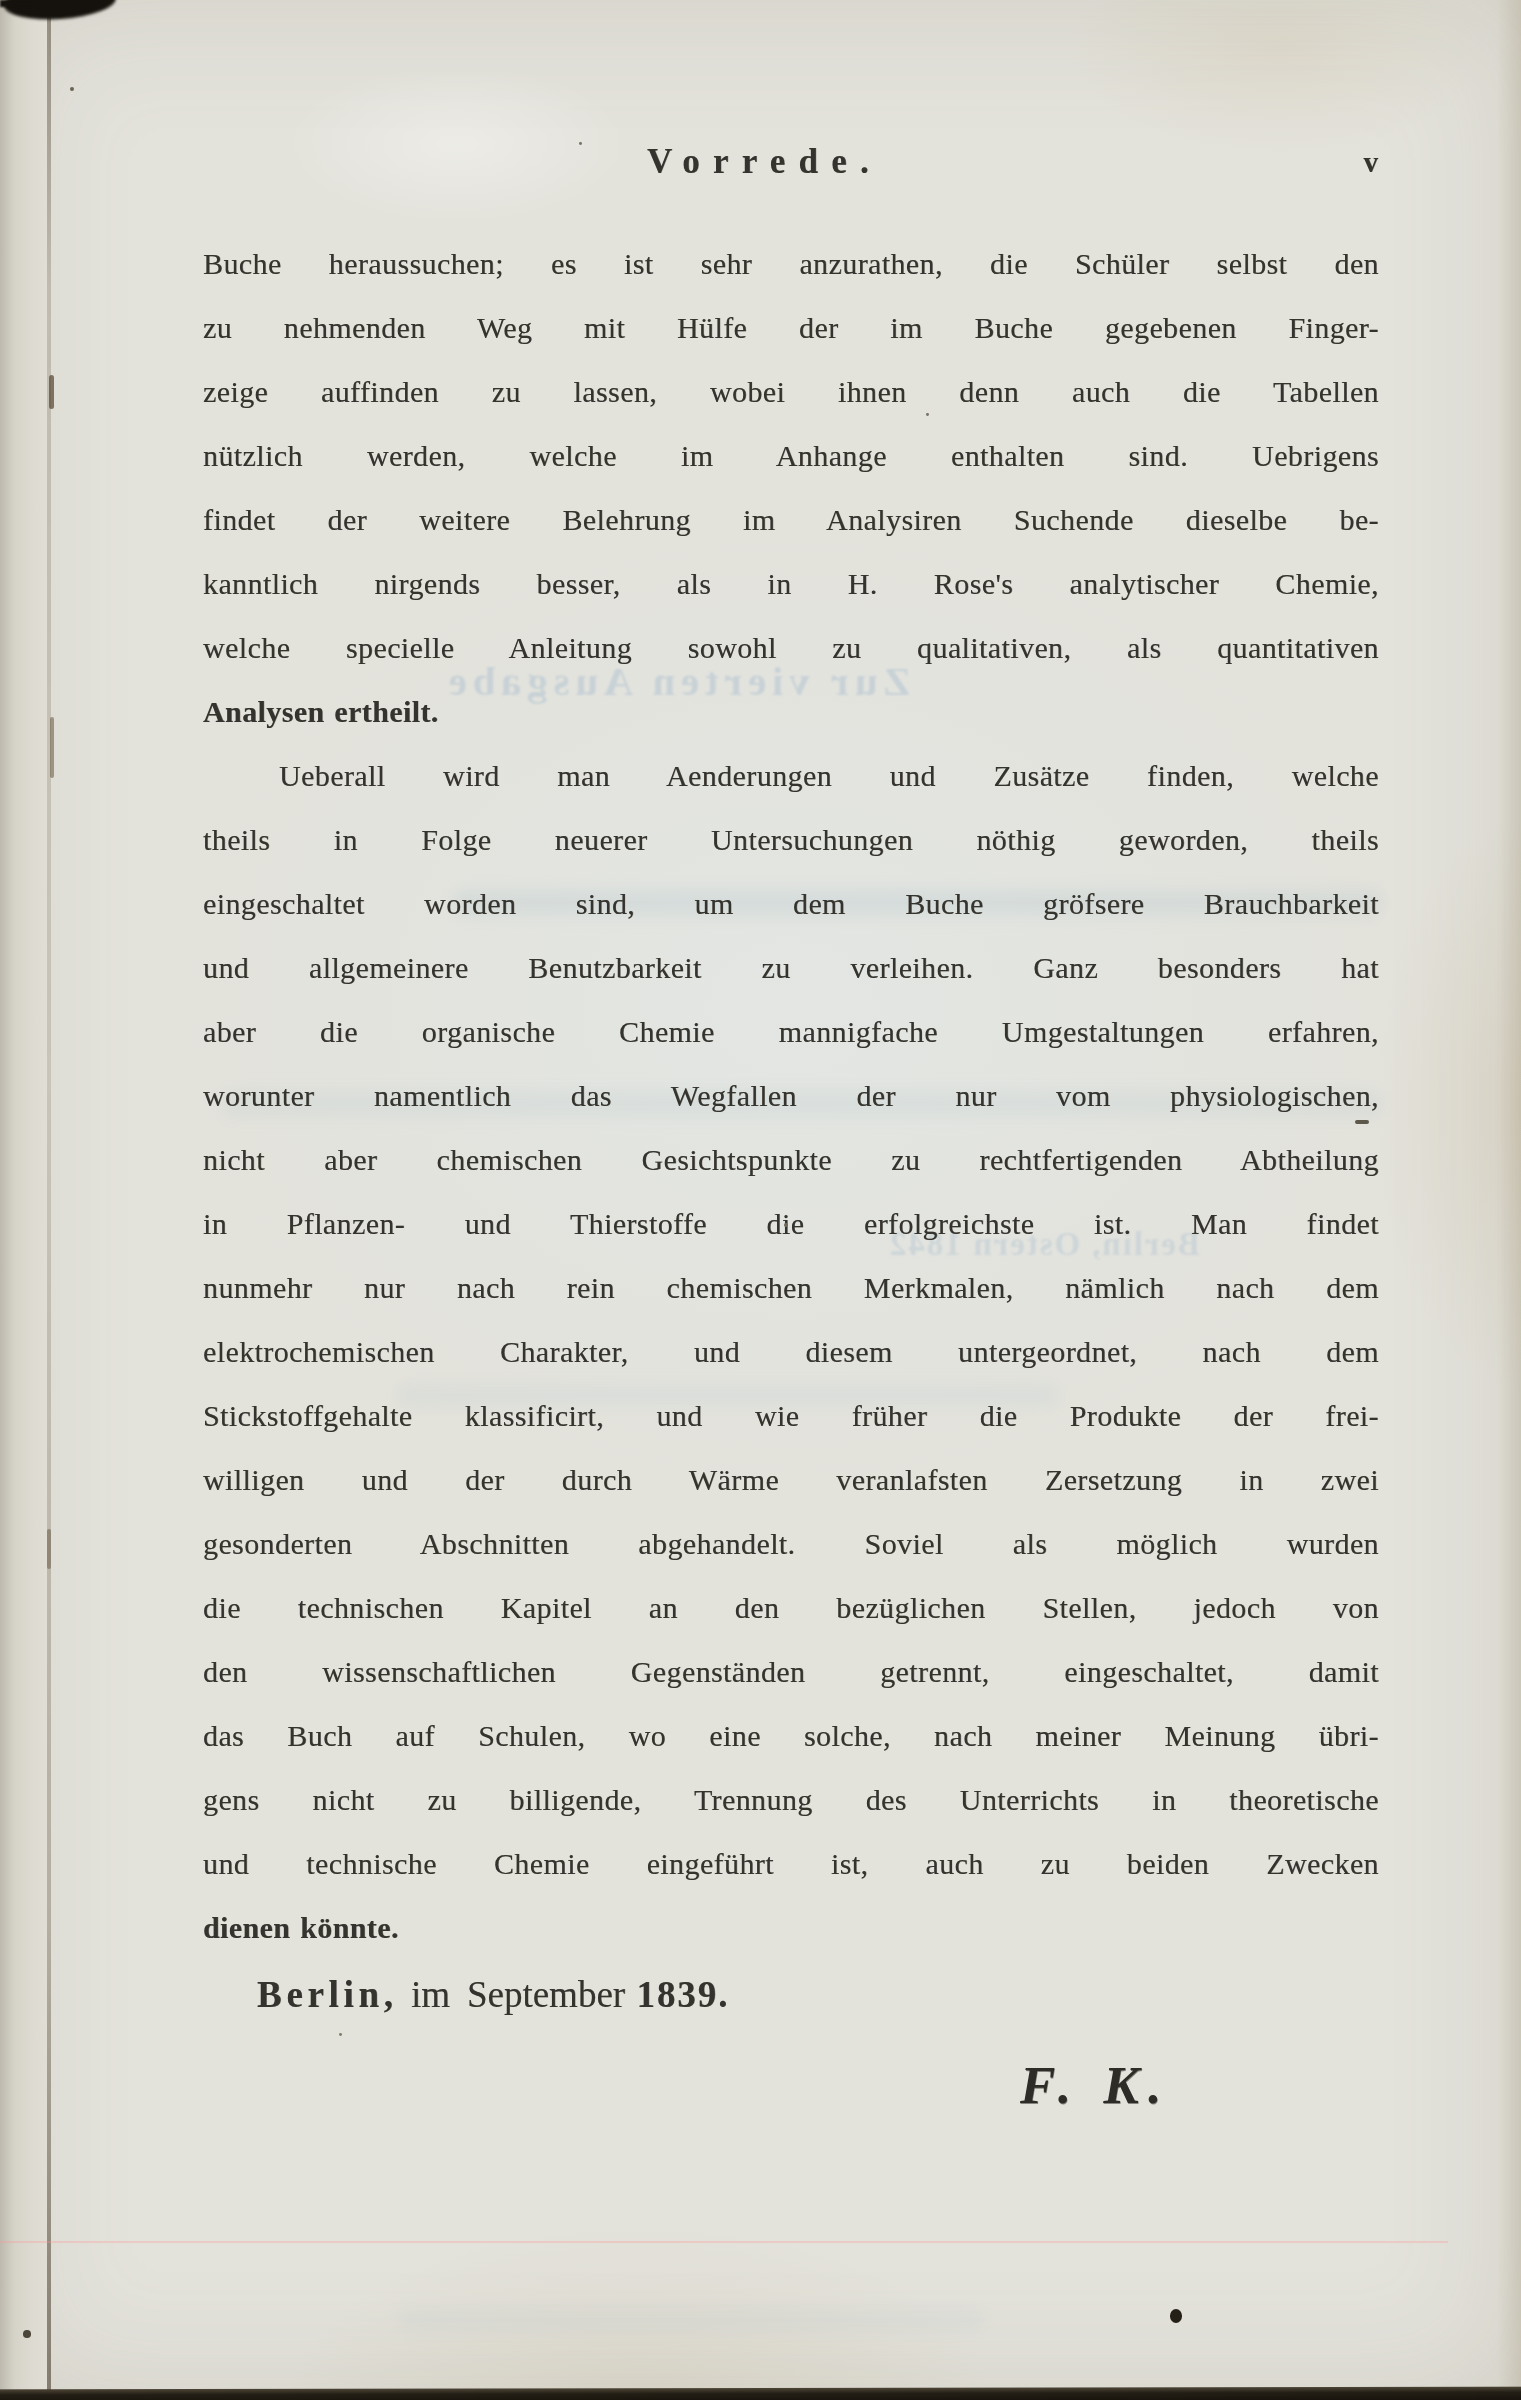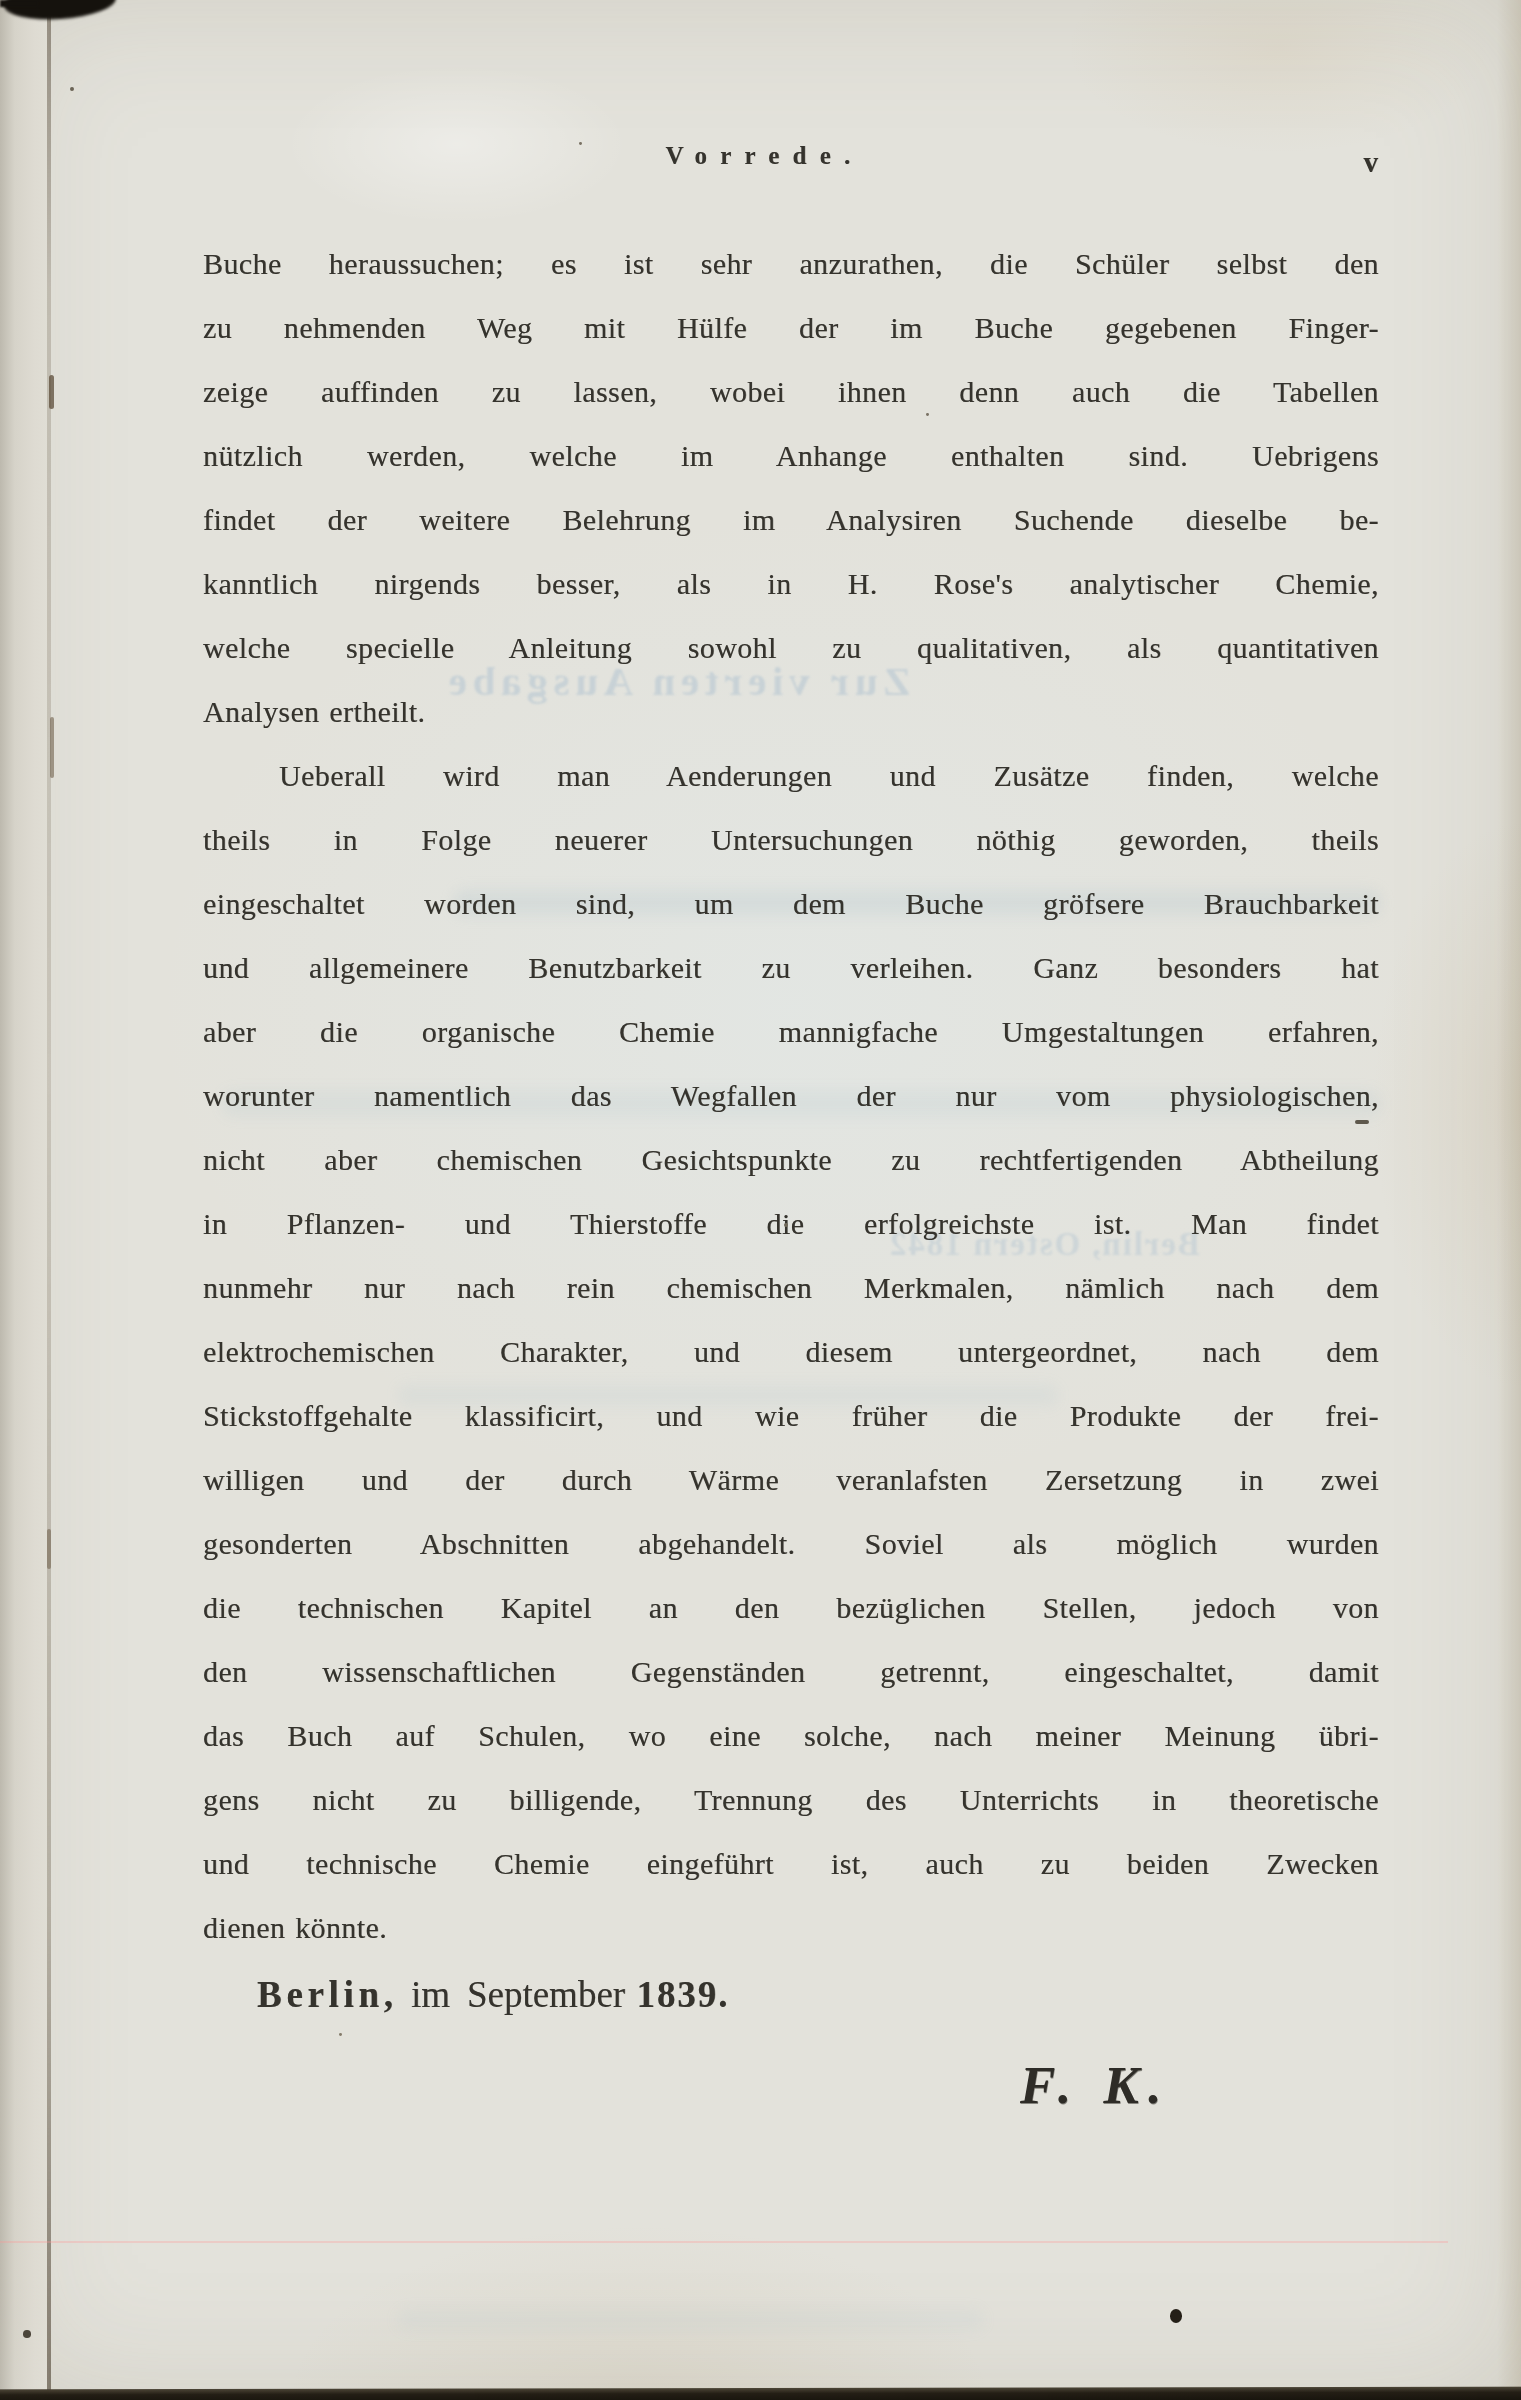--- a/index.html
+++ b/index.html
@@ -52,32 +52,32 @@
   }
   .pink-line{
     position:absolute;left:0;width:1448px;top:2241px;height:1.9px;
     background:rgba(255,150,150,.30);filter:blur(0.5px);
   }
   
   .ink{color:#35332d;text-shadow:0.4px 0.4px 0.5px rgba(45,42,36,.45);}
   .header-row{position:absolute;left:203px;top:142px;width:1176px;height:47px;}
   .title{
     display:block;text-align:center;transform:translateX(-26.5px);
-    font-size:25px;font-weight:bold;letter-spacing:13.2px;
+    font-size:35px;font-weight:bold;letter-spacing:13.2px;
   }
   .pagenum{
     position:absolute;right:0px;top:3.8px;font-size:29px;font-weight:bold;letter-spacing:0.9px;
   }
   .textblock{position:absolute;left:203px;top:232px;width:1176px;font-size:30px;}
   .line{
     height:64px;line-height:64px;
     text-align:justify;text-align-last:justify;
     word-spacing:1.9px;letter-spacing:0.4px;white-space:normal;
   }
-  .line.para-end{text-align-last:left;}
+  .line.para-end{text-align-last:left;font-weight:bold;}
   .line.indent{text-indent:76px;}
   .dateline{
     position:absolute;left:257px;top:1970px;font-size:37px;line-height:49px;
   }
   .dateline .place{letter-spacing:4.7px;font-weight:700;}
   .dateline .middle{margin-left:13.2px;word-spacing:7.6px;text-align:right;}
   .dateline .year{margin-left:11.4px;font-weight:bold;letter-spacing:1.9px;margin-top:14px;}
   .signature{
     position:absolute;left:1020px;top:2055px;
     font-size:53px;font-style:italic;font-weight:bold;letter-spacing:9.5px;

